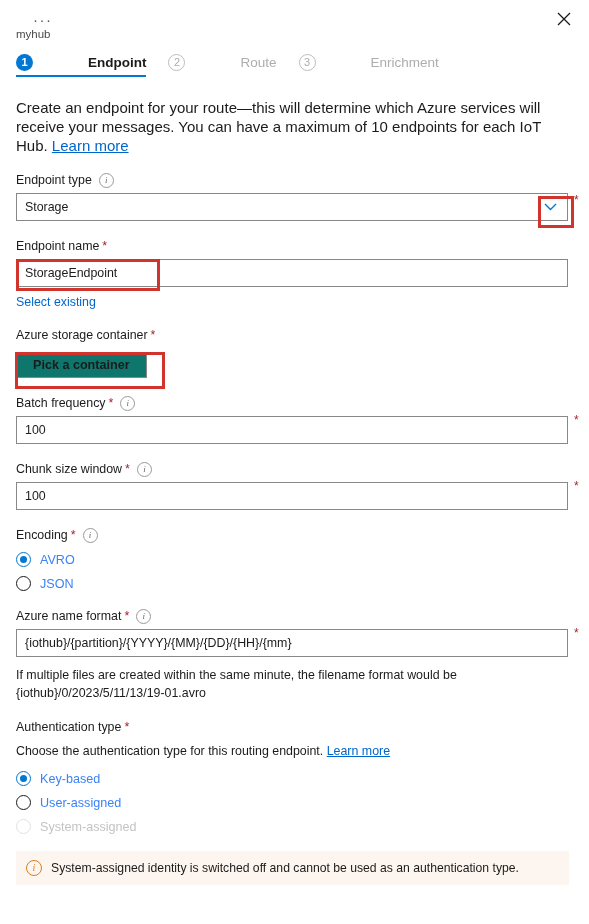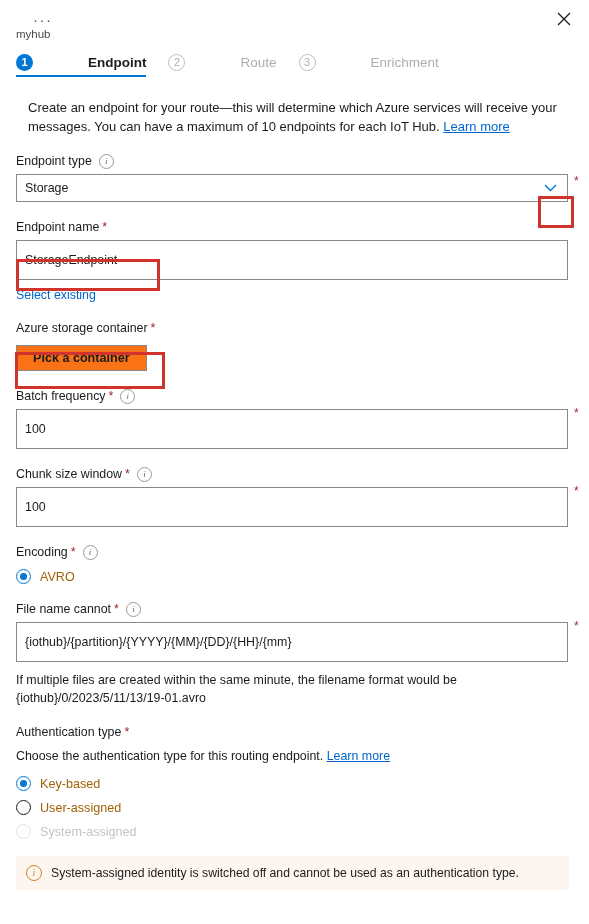--- a/index.html
+++ b/index.html
@@ -106,25 +106,24 @@
     height: 2px;
     background: #0078d4;
   }
 
   
   .body {
     padding: 0 16px;
     margin-top: 21px;
   }
   .desc {
-    font-size: 13px;
+    font-size: 15px;
     line-height: 19px;
     color: #1b1b1b;
     max-width: 550px;
-    margin-left: 12px;
   }
   .link {
     color: #0066cc;
     text-decoration: underline;
     cursor: pointer;
   }
   .link-plain {
     color: #0066cc;
     text-decoration: none;
     cursor: pointer;
@@ -152,21 +151,21 @@
     line-height: 12px;
     text-align: center;
     margin-left: 7px;
     font-family: "Liberation Serif", serif;
     font-style: italic;
     cursor: pointer;
   }
 
   .input-box {
     width: 552px;
-    height: 40px;
+    height: 28px;
     box-sizing: border-box;
     border: 1px solid #8a8886;
     background: #fff;
     font-size: 12.4px;
     color: #1b1b1b;
     padding: 0 8px;
     line-height: 24px;
     display: flex;
     align-items: center;
     font-family: "Liberation Sans", sans-serif;
@@ -195,21 +194,21 @@
   }
   .chev {
     color: #0078d4;
     font-size: 11px;
     margin-right: 2px;
   }
 
   .btn {
     display: inline-block;
     border: 1px solid #8a8886;
-    background: #f97316;
+    background: #0f766e;
     font-size: 12.6px;
     font-weight: 600;
     color: #1b1b1b;
     padding: 5px 16px;
     cursor: pointer;
     font-family: "Liberation Sans", sans-serif;
   }
 
   
   .radio-row {
@@ -235,21 +234,21 @@
     content: "";
     position: absolute;
     left: 2.5px;
     top: 2.5px;
     width: 7px;
     height: 7px;
     border-radius: 50%;
     background: #0078d4;
   }
   .radio.disabled { border-color: #e2e2e2; }
-  .radio-label { font-size: 12.6px; color: #a16207; }
+  .radio-label { font-size: 12.6px; color: #3b82f6; }
   .radio-row.disabled { cursor: default; }
   .radio-row.disabled .radio-label { color: #c4c4c4; }
 
   .helper {
     font-size: 12.4px;
     line-height: 18px;
     color: #1b1b1b;
     margin-top: 9px;
     max-width: 545px;
   }
@@ -392,25 +391,29 @@
   <div class="field">
     <div class="field-label">
       <span>Encoding</span>
       <span class="req">*</span>
       <span class="info-icon">i</span>
     </div>
     <div class="radio-row">
       <span class="radio checked"></span>
       <span class="radio-label">AVRO</span>
     </div>
-  </div>
-
-  <div class="field">
-    <div class="field-label">
-      <span>File name cannot</span>
+    <div class="radio-row">
+      <span class="radio"></span>
+      <span class="radio-label">JSON</span>
+    </div>
+  </div>
+
+  <div class="field">
+    <div class="field-label">
+      <span>Azure name format</span>
       <span class="req">*</span>
       <span class="info-icon">i</span>
     </div>
     <div class="input-wrap">
       <div class="input-box">{iothub}/{partition}/{YYYY}/{MM}/{DD}/{HH}/{mm}</div>
       <span class="star-outside">*</span>
     </div>
     <div class="helper">If multiple files are created within the same minute, the filename format would be {iothub}/0/2023/5/11/13/19-01.avro</div>
   </div>
 

